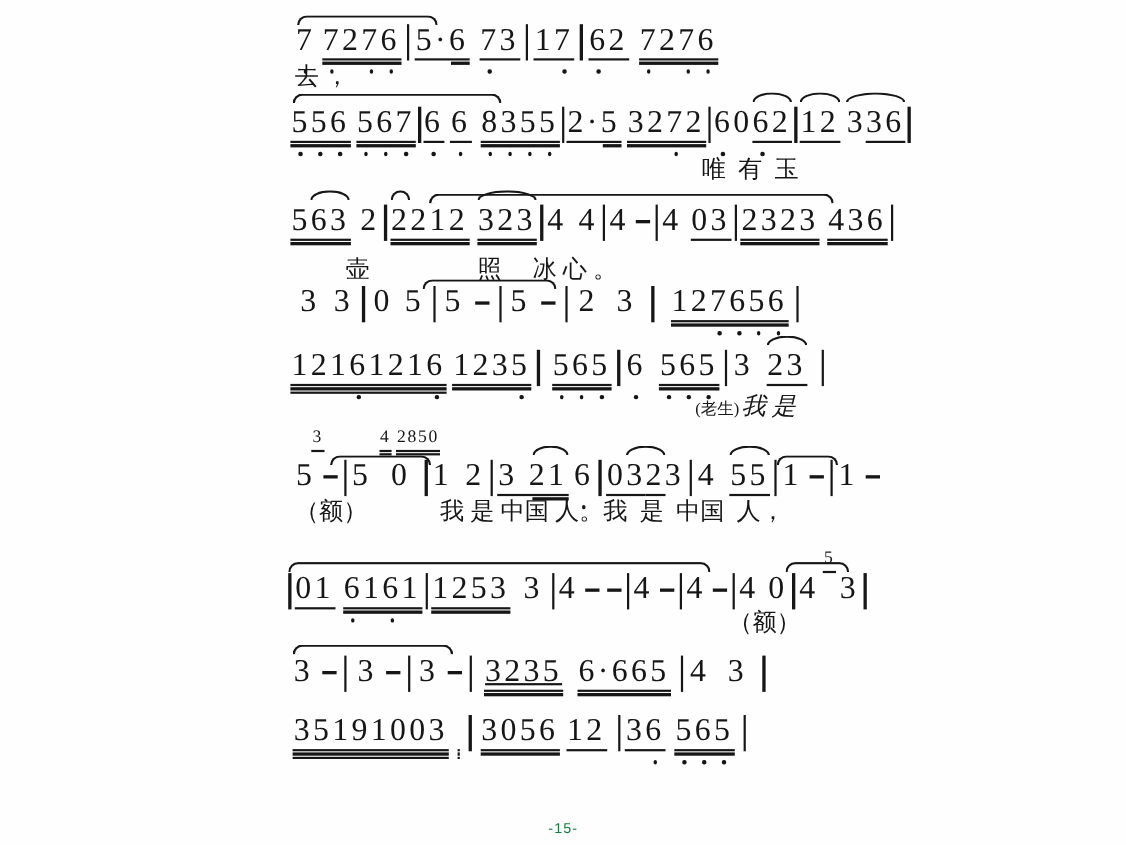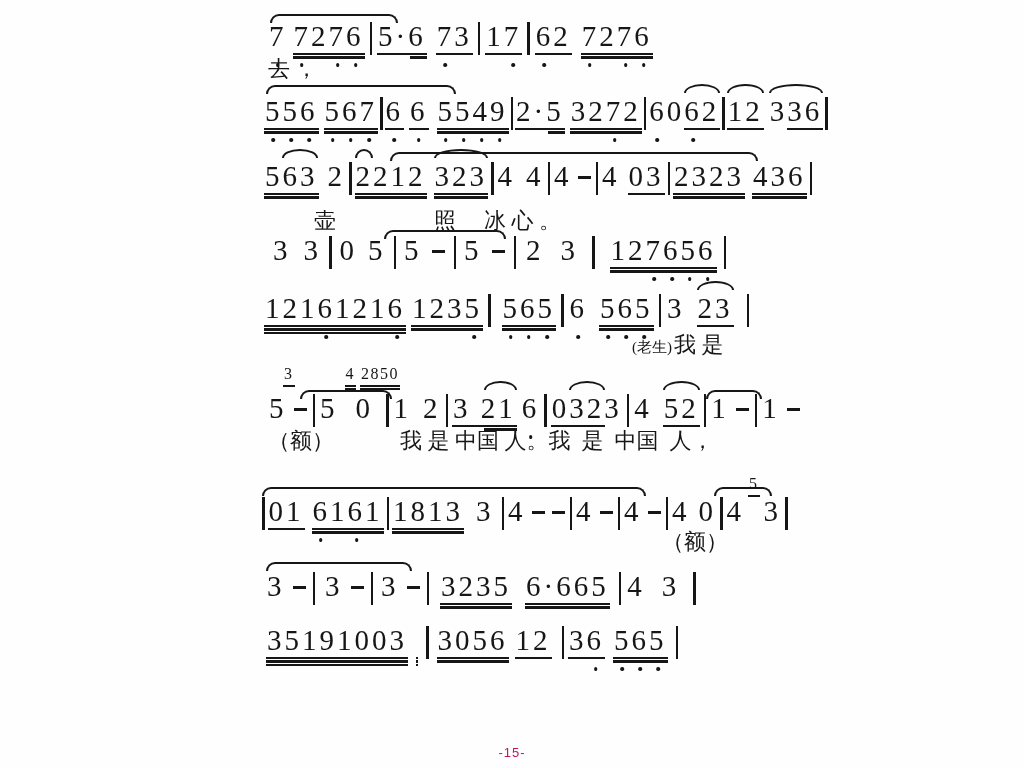--- a/index.html
+++ b/index.html
@@ -21,21 +21,21 @@
   .hat{position:absolute;top:1px;height:9px;border:2px solid #161616;border-bottom:none;
        border-radius:50% 50% 0 0 / 100% 100% 0 0;box-sizing:border-box;}
   .arc{position:absolute;height:9px;border-top:2.5px solid #161616;border-left:2px solid #161616;
        border-right:2px solid #161616;border-radius:9px 9px 0 0;box-sizing:border-box;}
   .note.grace{padding:2px 1px 8px;}
   .note.grace .txt{font-size:16px;line-height:18px;letter-spacing:1.5px;}
   .note.raised{position:relative;bottom:42px;}
   .seg{display:inline-block;white-space:pre;}
   .seg.small{font-size:15px;}
   .footer{position:absolute;left:0;right:0;bottom:8px;text-align:center;
-          font-family:"Liberation Sans","DejaVu Sans",sans-serif;font-size:13px;color:#be185d;letter-spacing:1px;}
+          font-family:"Liberation Sans","DejaVu Sans",sans-serif;font-size:13px;color:#15803d;letter-spacing:1px;}
 </style>
 </head>
 <body>
 
 <div id="page">
   <div id="score">
       <div class="line music" style="padding-left: 268px; margin-top: 0px; column-gap: 5px;">
         <i class="arc" style="left: 270px; width: 128px; top: 6px;"></i>
         <span class="note">
           <span class="txt">7</span>
@@ -105,21 +105,21 @@
           <span class="txt">6</span>
           <i class="ul" style="left: 0%; width: 100%; bottom: 13px;"></i>
           <i class="odot" style="left: 50%;"></i>
         </span>
         <span class="note" style="margin-left: 3px;">
           <span class="txt">6</span>
           <i class="ul" style="left: 0%; width: 100%; bottom: 13px;"></i>
           <i class="odot" style="left: 50%;"></i>
         </span>
         <span class="note" style="margin-left: 6px;">
-          <span class="txt">5549</span>
+          <span class="txt">8355</span>
           <i class="ul" style="left: 0%; width: 100%; bottom: 13px;"></i>
           <i class="ul" style="left: 0%; width: 100%; bottom: 9.5px;"></i>
           <i class="odot" style="left: 12.5%;"></i>
           <i class="odot" style="left: 37.5%;"></i>
           <i class="odot" style="left: 62.5%;"></i>
           <i class="odot" style="left: 87.5%;"></i>
         </span>
         <span class="bar"></span>
         <span class="note">
           <span class="txt">2·5</span>
@@ -146,20 +146,21 @@
           <i class="ul" style="left: 0%; width: 100%; bottom: 13px;"></i>
           <i class="hat" style="left: 0%; width: 100%;"></i>
         </span>
         <span class="note" style="margin-left: 3px;">
           <span class="txt">336</span>
           <i class="ul" style="left: 33.3333%; width: 66.6667%; bottom: 13px;"></i>
           <i class="hat" style="left: 0%; width: 100%;"></i>
         </span>
         <span class="bar"></span>
       </div>
+      <div class="line lyric" style="padding-left: 264px; margin-top: -2px;"><span class="seg" style="margin-left: 374px;">唯  有  玉</span></div>
       <div class="line music" style="padding-left: 264px; margin-top: 5px; column-gap: 3px;">
         <i class="arc" style="left: 390px; width: 368px; top: 4px;"></i>
         <span class="note">
           <span class="txt">563</span>
           <i class="ul" style="left: 0%; width: 100%; bottom: 13px;"></i>
           <i class="ul" style="left: 0%; width: 100%; bottom: 9.5px;"></i>
           <i class="hat" style="left: 33.3333%; width: 66.6667%;"></i>
         </span>
         <span class="note" style="margin-left: 5px;">
           <span class="txt">2</span>
@@ -296,21 +297,21 @@
         <span class="note">
           <span class="txt">3</span>
         </span>
         <span class="note" style="margin-left: 6px;">
           <span class="txt">23</span>
           <i class="ul" style="left: 0%; width: 100%; bottom: 13px;"></i>
           <i class="hat" style="left: 0%; width: 100%;"></i>
         </span>
         <span class="bar" style="margin-left: 8px;"></span>
       </div>
-      <div class="line lyric" style="padding-left: 264px; margin-top: -8px;"><span class="seg small" style="margin-left: 368px;">(老生)</span><span class="seg" style="margin-left: 2px;">我 是</span></div>
+      <div class="line lyric" style="padding-left: 264px; margin-top: -8px;"><span class="seg small" style="margin-left: 368px;">(老生)</span><span class="seg" style="margin-left: 2px; font-style: italic;">我 是</span></div>
       <div class="line graceline" style="padding-left: 283px; margin-top: 5px; column-gap: 4px;">
         <span class="note grace">
           <span class="txt">3</span>
           <i class="ul" style="left: 0%; width: 100%; bottom: 4px;"></i>
         </span>
         <span class="note grace" style="margin-left: 46px;">
           <span class="txt">4</span>
           <i class="ul" style="left: 0%; width: 100%; bottom: 4px;"></i>
           <i class="ul" style="left: 0%; width: 100%; bottom: 1px;"></i>
         </span>
@@ -357,21 +358,21 @@
           <span class="txt">0323</span>
           <i class="ul" style="left: 0%; width: 50%; bottom: 13px;"></i>
           <i class="ul" style="left: 50%; width: 25%; bottom: 13px;"></i>
           <i class="hat" style="left: 25%; width: 50%;"></i>
         </span>
         <span class="bar"></span>
         <span class="note">
           <span class="txt">4</span>
         </span>
         <span class="note" style="margin-left: 6px;">
-          <span class="txt">52</span>
+          <span class="txt">55</span>
           <i class="ul" style="left: 0%; width: 100%; bottom: 13px;"></i>
           <i class="hat" style="left: 0%; width: 100%;"></i>
         </span>
         <span class="bar"></span>
         <span class="note">
           <span class="txt">1</span>
         </span>
         <span class="dashn"></span>
         <span class="bar"></span>
         <span class="note">
@@ -390,21 +391,21 @@
         </span>
         <span class="note" style="margin-left: 4px;">
           <span class="txt">6161</span>
           <i class="ul" style="left: 0%; width: 100%; bottom: 13px;"></i>
           <i class="ul" style="left: 0%; width: 100%; bottom: 9.5px;"></i>
           <i class="odot" style="left: 12.5%;"></i>
           <i class="odot" style="left: 62.5%;"></i>
         </span>
         <span class="bar"></span>
         <span class="note">
-          <span class="txt">1813</span>
+          <span class="txt">1253</span>
           <i class="ul" style="left: 0%; width: 100%; bottom: 13px;"></i>
           <i class="ul" style="left: 0%; width: 100%; bottom: 9.5px;"></i>
         </span>
         <span class="note" style="margin-left: 8px;">
           <span class="txt">3</span>
         </span>
         <span class="bar" style="margin-left: 4px;"></span>
         <span class="note">
           <span class="txt">4</span>
         </span>
@@ -451,21 +452,21 @@
         <span class="note" style="margin-left: 4px;">
           <span class="txt">3</span>
         </span>
         <span class="dashn"></span>
         <span class="bar"></span>
         <span class="note" style="margin-left: 2px;">
           <span class="txt">3</span>
         </span>
         <span class="dashn"></span>
         <span class="bar"></span>
-        <span class="note" style="margin-left: 6px;">
+        <span class="note" style="margin-left: 6px; text-decoration: underline;">
           <span class="txt">3235</span>
           <i class="ul" style="left: 0%; width: 100%; bottom: 13px;"></i>
           <i class="ul" style="left: 0%; width: 100%; bottom: 9.5px;"></i>
         </span>
         <span class="note" style="margin-left: 8px;">
           <span class="txt">6·665</span>
           <i class="ul" style="left: 0%; width: 100%; bottom: 13px;"></i>
           <i class="ul" style="left: 0%; width: 100%; bottom: 9.5px;"></i>
         </span>
         <span class="bar" style="margin-left: 4px;"></span>

